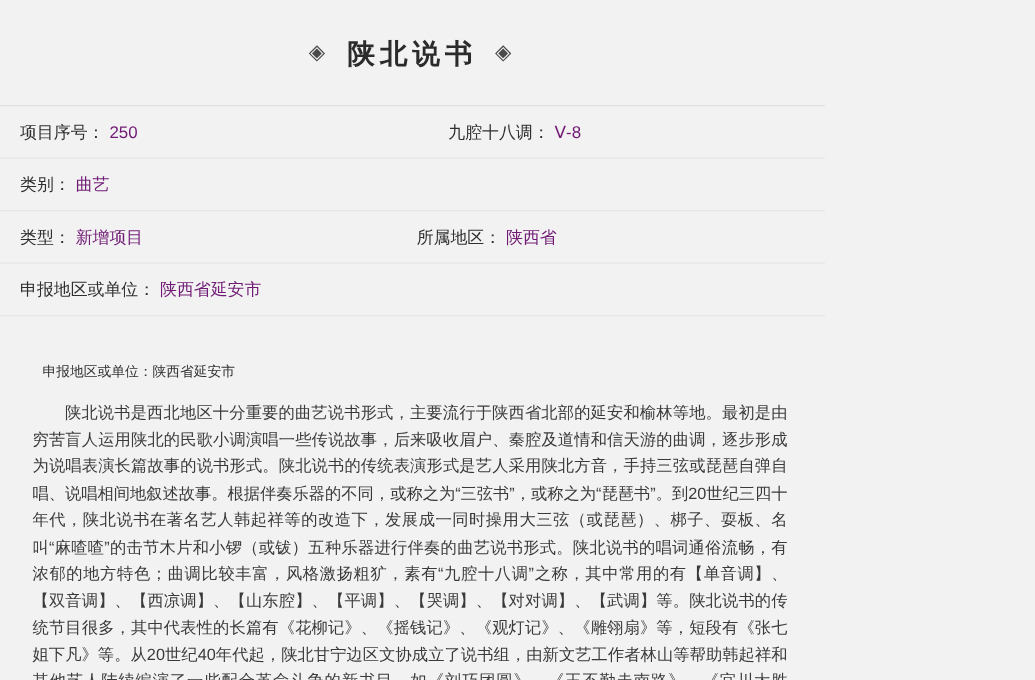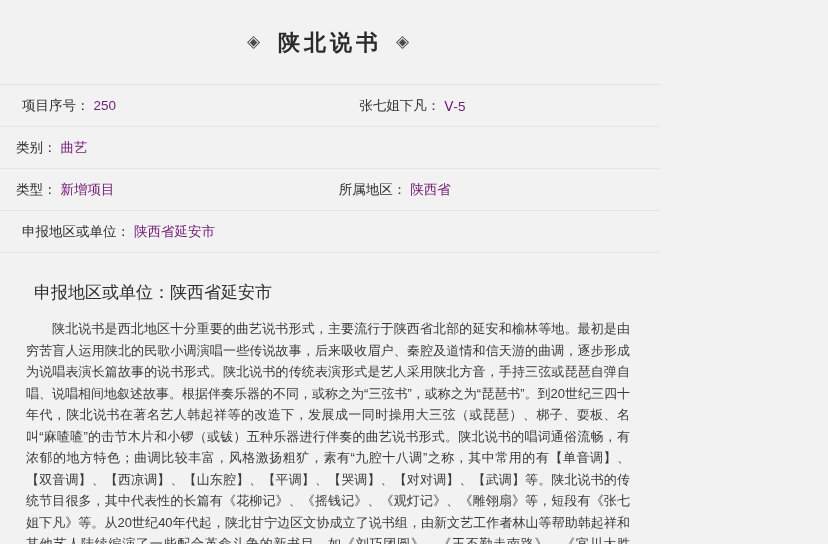--- a/index.html
+++ b/index.html
@@ -47,42 +47,42 @@
     display: flex;
     border-bottom: 1px solid #e6e6e6;
     height: 41px;
     align-items: center;
   }
   .meta-cell {
     display: flex;
     align-items: center;
     font-size: 13.5px;
     color: #333;
-    padding-left: 22px;
+    padding-left: 16px;
     box-sizing: border-box;
   }
   .meta-cell.left { width: 430px; }
   .meta-cell.right { width: 398px; padding-left: 16px; }
   .meta-cell.full { width: 828px; }
   .meta-label {
     color: #2f2f2f;
     white-space: nowrap;
   }
   .meta-value {
     color: #701a75;
     margin-left: 4px;
     white-space: nowrap;
   }
   .body-wrap {
     padding: 18px 26px 0 26px;
   }
   .subline {
-    font-size: 17px;
+    font-size: 11px;
     color: #2f2f2f;
-    margin: 10px 0 14px 8px;
+    margin: 19px 0 14px 8px;
   }
   .article {
     font-size: 13px;
     line-height: 21.5px;
     color: #3a3a3a;
     text-align: justify;
     text-justify: inter-ideograph;
     text-indent: 26px;
     padding-right: 4px;
   }
@@ -99,22 +99,22 @@
   </div>
 
   <div class="meta">
 
     <div class="meta-row">
       <div class="meta-cell left">
         <span class="meta-label">项目序号：</span>
         <span class="meta-value">250</span>
       </div>
       <div class="meta-cell right">
-        <span class="meta-label">张七姐下凡：</span>
-        <span class="meta-value">Ⅴ-5</span>
+        <span class="meta-label">九腔十八调：</span>
+        <span class="meta-value">Ⅴ-8</span>
       </div>
     </div>
 
     <div class="meta-row">
       <div class="meta-cell right">
         <span class="meta-label">类别：</span>
         <span class="meta-value">曲艺</span>
       </div>
     </div>
 

